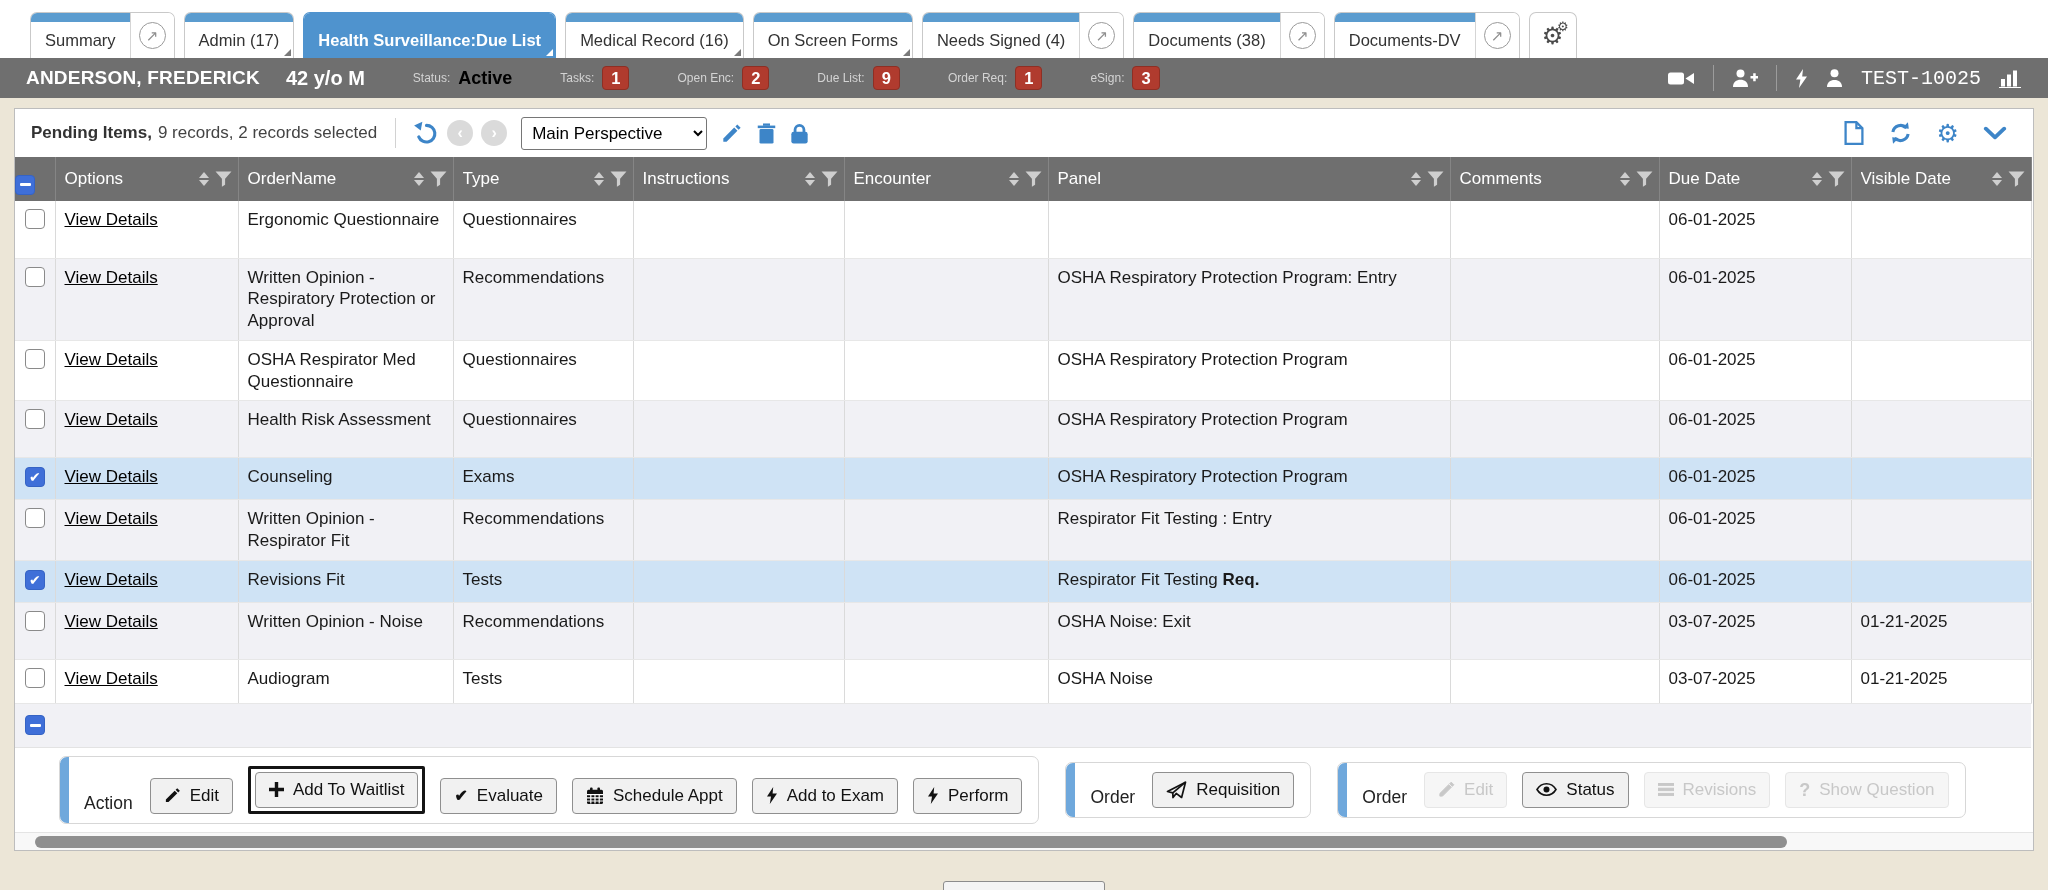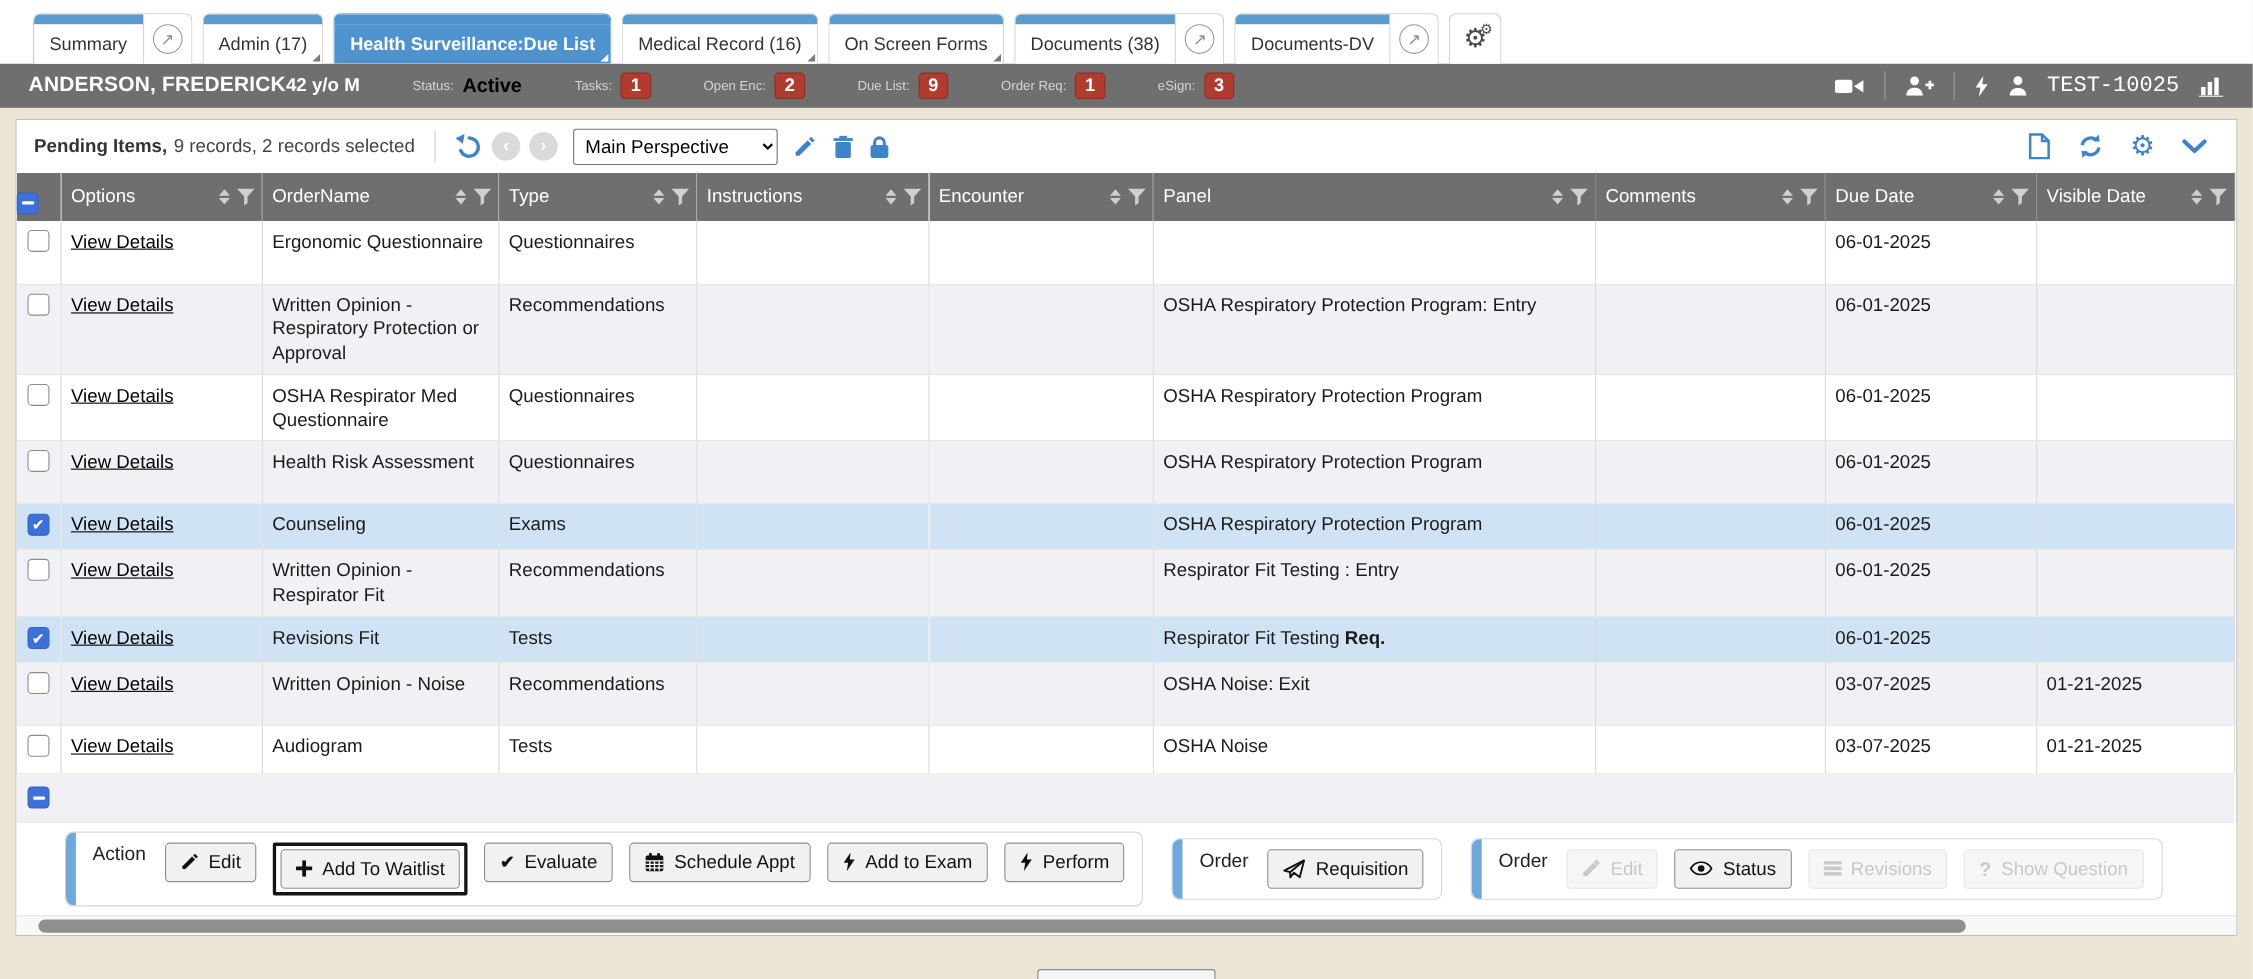--- a/index.html
+++ b/index.html
@@ -50,21 +50,21 @@
   }
   .gearbtn .g1::after { content:"⚙"; font-size:24px; }
   .gearbtn .g2::after { content:"⚙"; font-size:13px; position:absolute; top:6px; right:7px; }
 
   
   .banner {
     height:40px; background:#6f6f6f; display:flex; align-items:center;
     padding:0 26px; color:#fff;
   }
   .b-name { font-weight:bold; font-size:19px; letter-spacing:.2px; }
-  .b-agesex { font-weight:bold; font-size:17px; }
+  .b-agesex { font-weight:bold; font-size:20px; margin-left:26px; }
   .b-pair { display:flex; align-items:center; gap:8px; margin-left:48px; }
   .b-label { color:#d4d4d4; font-size:12px; }
   .b-value { color:#000000; font-weight:bold; font-size:18px; }
   .badge {
     background:#b03b2e; color:#fff; font-weight:bold; font-size:16.5px;
     border-radius:4px; padding:2px 8px; border:1px solid #8e2f24; line-height:1.1;
   }
   .b-right { margin-left:auto; display:flex; align-items:center; gap:18px; }
   .b-sep { width:1px; height:26px; background:#9c9c9c; }
   .b-id { font-size:20px; color:#fff;font-family:Liberation Mono, monospace; }
@@ -132,21 +132,21 @@
     border-bottom:1px solid #e3e3e3; width:2016px;
   }
 
   
   .actionbar {
     display:flex; gap:26px; padding:8px 0 8px 44px; align-items:center;
     white-space:nowrap; overflow:hidden; background:#fff;
   }
   .agroup {
     position:relative; border:1px solid #d7d7d7; border-radius:7px;
-    padding:9px 16px 9px 24px; display:flex; align-items:flex-start; gap:15px; background:#fff;
+    padding:9px 16px 9px 24px; display:flex; align-items:flex-end; gap:15px; background:#fff;
     flex:none;
   }
   .agroup::before {
     content:""; position:absolute; left:0; top:0; bottom:0; width:9px;
     background:#6fa8dc; border-radius:7px 0 0 7px;
   }
   .aglabel { font-size:17.5px; color:#222; margin-right:2px; }
   .btn {
     display:inline-flex; align-items:center; gap:9px; padding:7px 13px;
     background:#f1f1f1; border:1px solid #8f8f8f; border-radius:4px;
@@ -201,20 +201,29 @@
   <div class="tab">
     <div class="tab-main fold">
         <div class="tab-cap"></div>
       <div class="tab-label">Medical Record (16)</div>
       </div>
   </div>
   <div class="tab">
     <div class="tab-main fold">
         <div class="tab-cap"></div>
       <div class="tab-label">On Screen Forms</div>
+      </div>
+  </div>
+  <div class="tab">
+    <div class="tab-main">
+        <div class="tab-cap"></div>
+      <div class="tab-label">Needs Signed (4)</div>
+      </div>
+    <div class="tab-ext">
+        <span class="launch"></span>
       </div>
   </div>
   <div class="tab">
     <div class="tab-main">
         <div class="tab-cap"></div>
       <div class="tab-label">Documents (38)</div>
       </div>
     <div class="tab-ext">
         <span class="launch"></span>
       </div>

